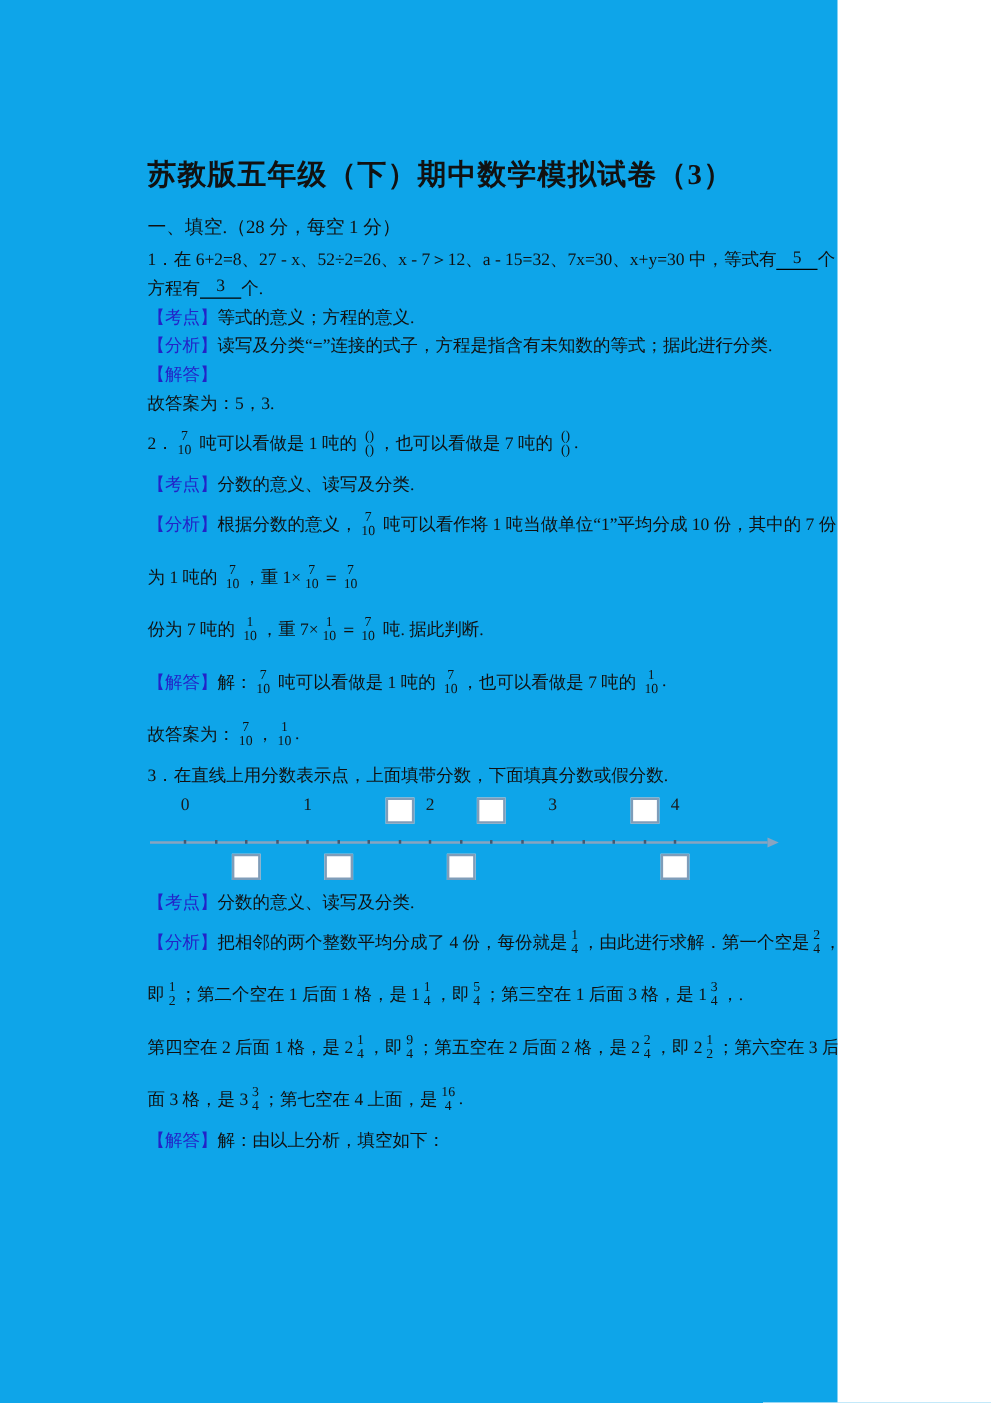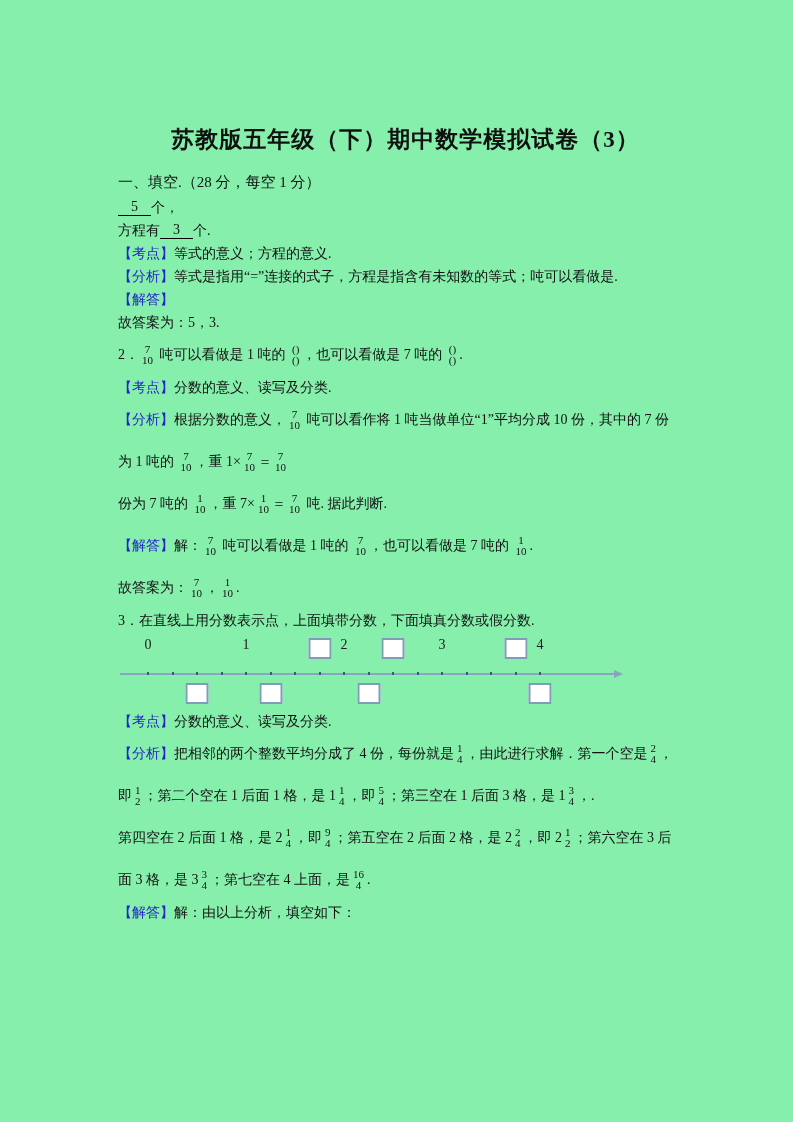--- a/index.html
+++ b/index.html
@@ -1,21 +1,21 @@
 <!DOCTYPE html>
 <html><head>
 <meta charset="utf-8">
 <style>
   html,body{margin:0;padding:0;background:#ffffff;}
   .page{
     position:relative;
-    width:793px;height:1122px;
+    width:670px;height:1122px;
     box-sizing:border-box;
     padding:124px 100px 0 118px;
-    background:#86efac;
+    background:#0ea5e9;
     font-family:"Liberation Serif","DejaVu Serif",serif;
     color:#111111;
     overflow:hidden;
   }
   h1.title{
     margin:0;font-size:23px;line-height:32px;font-weight:bold;
     text-align:center;letter-spacing:1px;white-space:nowrap;
   }
   .subtitle{
     margin-top:10px;font-size:12.5px;line-height:18px;font-weight:bold;
@@ -72,35 +72,36 @@
 </head>
 <body>
 
 <div class="page">
 
   <h1 class="title">苏教版五年级（下）期中数学模拟试卷（3）</h1>
   <div class="section-header">一、填空.（28 分，每空 1 分）</div>
 
   <div class="q1-block">
     <p class="line">
+        <span class="seg-text">1．在 6+2=8、27 - x、52÷2=26、x - 7＞12、a - 15=32、7x=30、x+y=30 中，等式有</span>
         <span class="seg-blank">5</span>
         <span class="seg-text">个，</span>
       </p>
     <p class="line">
         <span class="seg-text">方程有</span>
         <span class="seg-blank">3</span>
         <span class="seg-text">个.</span>
       </p>
     <p class="line">
         <span class="seg-tag">【考点】</span>
         <span class="seg-text">等式的意义；方程的意义.</span>
       </p>
     <p class="line">
         <span class="seg-tag">【分析】</span>
-        <span class="seg-text">等式是指用“=”连接的式子，方程是指含有未知数的等式；吨可以看做是.</span>
+        <span class="seg-text">读写及分类“=”连接的式子，方程是指含有未知数的等式；据此进行分类.</span>
       </p>
     <p class="line">
         <span class="seg-tag">【解答】</span>
       </p>
     <p class="line">
         <span class="seg-text">故答案为：5，3.</span>
       </p>
   </div>
 
   <div>

